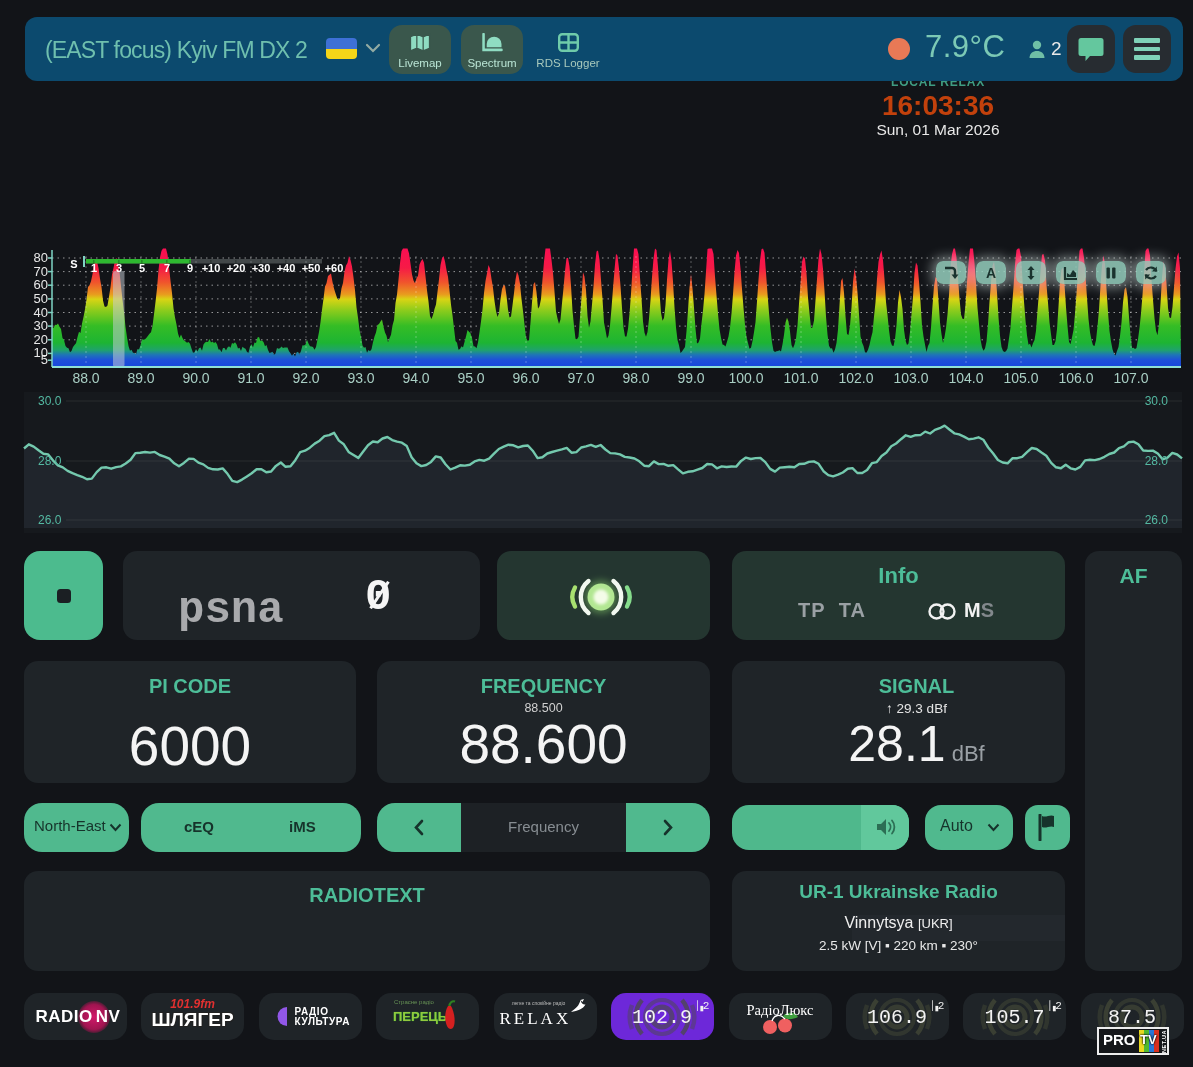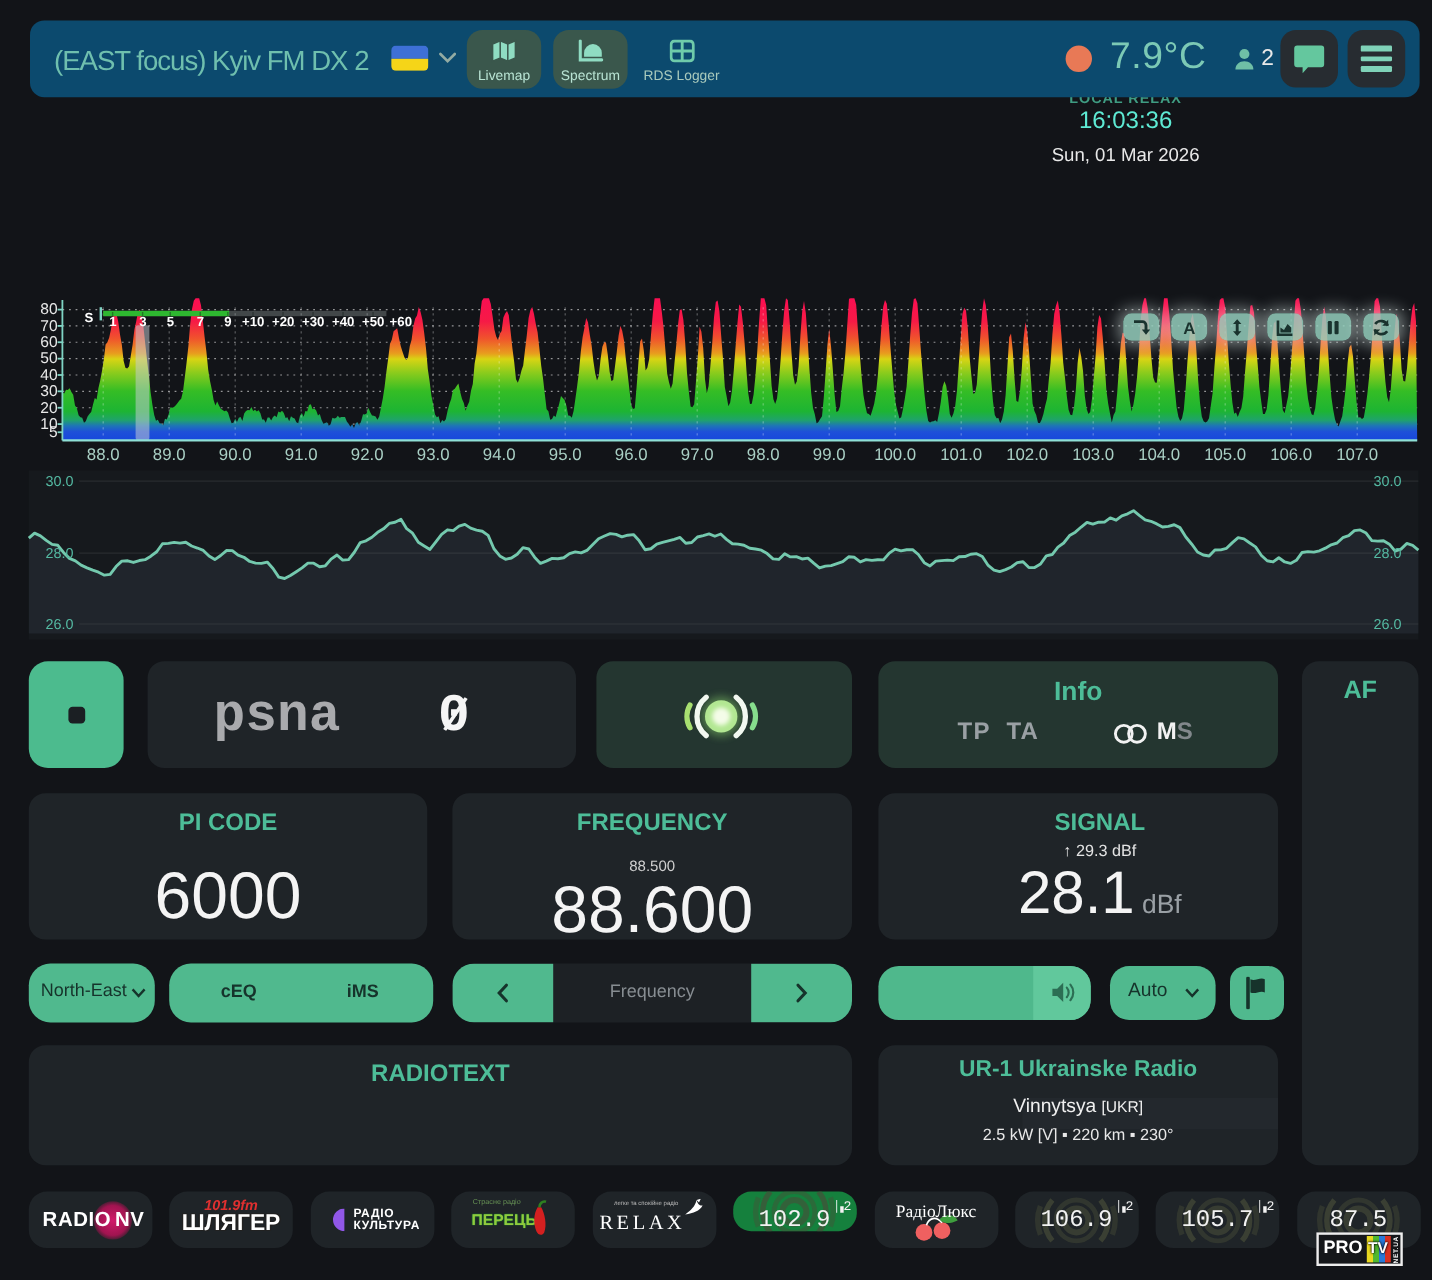--- a/index.html
+++ b/index.html
@@ -183,21 +183,21 @@
       <svg width="16" height="16" viewBox="0 0 16 16">
         <path d="M13.5 6.5 A6 6 0 0 0 3 5 M2.5 9.5 A6 6 0 0 0 13 11" stroke="#1a332e" stroke-width="2.2" fill="none"></path>
         <path d="M13.8 1.5 v5 h-5 z" fill="#1a332e"></path>
         <path d="M2.2 14.5 v-5 h5 z" fill="#1a332e"></path>
       </svg>
     </div>
 </div>
 
 <div class="abs" style="left:838px;top:0;width:200px;text-align:center;z-index:2">
   <div class="abs" style="left:0;top:75px;width:200px;color:#3f9c82;font-weight:bold;font-size:12px;letter-spacing:0.8px;">LOCAL RELAX</div>
-  <div class="abs" style="left:0;top:90px;width:200px;color:#5eead4;font-size:20px;font-weight:normal;">16:03:36</div>
+  <div class="abs" style="left:0;top:90px;width:200px;color:#c2410c;font-size:28px;font-weight:bold;">16:03:36</div>
   <div class="abs" style="left:0;top:121px;width:200px;color:#e8e8e8;font-size:15.5px;">Sun, 01 Mar 2026</div>
 </div>
 
 <div class="abs" style="left:25px;top:17px;width:1158px;height:64px;background:#0c4a6e;border-radius:12px;z-index:5">
   <div class="abs" style="left:20px;top:20px;font-size:23px;letter-spacing:-0.85px;color:#6fbfae;">(EAST focus) Kyiv FM DX 2</div>
 
   <div class="abs" style="left:301px;top:21px;width:31px;height:21px;border-radius:4px;overflow:hidden;">
     <div style="height:11px;background:#3e70d6"></div>
       <div style="height:10px;background:#f5d518"></div>
   </div>
@@ -242,21 +242,21 @@
     <div style="position:absolute;left:11px;top:13px;width:26px;height:4.5px;background:#7fd2b8;border-radius:1px"></div>
     <div style="position:absolute;left:11px;top:21.5px;width:26px;height:4.5px;background:#7fd2b8;border-radius:1px"></div>
     <div style="position:absolute;left:11px;top:30px;width:26px;height:4.5px;background:#7fd2b8;border-radius:1px"></div>
   </div>
 </div>
 
 <div class="abs" style="left:24px;top:551px;width:79px;height:89px;background:#4cbb8e;border-radius:16px;">
   <div class="abs" style="left:33px;top:38px;width:14px;height:14px;background:#1b1f23;border-radius:3.5px;"></div>
 </div>
 <div class="panel" style="left:123px;top:551px;width:357px;height:89px;">
-  <div class="abs" style="left:55px;top:21px;font-family:'Liberation Mono',monospace;font-size:44px;font-weight:bold;color:#a9aaad;">psna</div>
+  <div class="abs" style="left:55px;top:34px;font-family:'Liberation Mono',monospace;font-size:44px;font-weight:bold;color:#a9aaad;">psna</div>
   <div class="abs" style="left:242px;top:21px;font-family:'Liberation Mono',monospace;font-size:44px;font-weight:bold;color:#f5f5f5;">0</div>
   <div class="abs" style="left:245px;top:30px;width:22px;height:28px;overflow:hidden;">
       <div style="position:absolute;left:9.5px;top:-2px;width:3px;height:32px;background:#f5f5f5;transform:rotate(34deg);"></div>
     </div>
 </div>
 <div class="gpanel" style="left:497px;top:551px;width:213px;height:89px;">
   <svg style="position:absolute;left:68px;top:20px" width="72" height="52" viewBox="0 0 72 52">
     <circle cx="36" cy="26" r="16.5" fill="#8fd96e" opacity="0.45" filter="url(#gl)"></circle>
       <circle cx="36" cy="26" r="13.5" fill="#b2e792"></circle>
       <circle cx="36" cy="26" r="7.5" fill="#f4fce8" filter="url(#gl2)"></circle>
@@ -286,21 +286,21 @@
 <div class="panel" style="left:1085px;top:551px;width:97px;height:420px;">
   <div style="text-align:center;margin-top:13px;font-size:21px;" class="teal">AF</div>
 </div>
 
 <div class="panel" style="left:24px;top:661px;width:332px;height:122px;">
   <div style="text-align:center;margin-top:14px;font-size:20px;" class="teal">PI CODE</div>
   <div style="text-align:center;margin-top:16px;font-size:55px;color:#f4f4f4;">6000</div>
 </div>
 <div class="panel" style="left:377px;top:661px;width:333px;height:122px;">
   <div style="text-align:center;margin-top:14px;font-size:20px;" class="teal">FREQUENCY</div>
-  <div style="text-align:center;margin-top:17px;font-size:12.5px;color:#d0d0d0;">88.500</div>
+  <div style="text-align:center;margin-top:3px;font-size:12.5px;color:#d0d0d0;">88.500</div>
   <div style="text-align:center;margin-top:-3px;font-size:55px;color:#f4f4f4;">88.600</div>
 </div>
 <div class="panel" style="left:732px;top:661px;width:333px;height:122px;padding-left:36px;">
   <div style="text-align:center;margin-top:14px;font-size:20px;" class="teal">SIGNAL</div>
   <div style="text-align:center;margin-top:3px;font-size:13.5px;color:#e4e4e4;">↑ 29.3 dBf</div>
   <div style="text-align:center;margin-top:-1px;"><span style="font-size:50px;color:#f4f4f4;">28.1</span><span style="font-size:22px;color:#9aa0a5;"> dBf</span></div>
 </div>
 
 <div class="green-btn" style="left:24px;top:803px;width:105px;height:49px;border-radius:18px;">
   <div class="abs" style="left:10px;top:14px;font-size:15px;color:#16332b;">North-East</div>
@@ -375,21 +375,21 @@
       <path d="M9.5 7 C9.5 4 12 1.5 15 2.5" stroke="#2e8020" stroke-width="2.2" fill="none"></path>
     </svg>
   </div>
 <div class="abs" style="left:493.5px;top:993px;width:103px;height:47px;background:#1f2428;border-radius:15px;overflow:hidden;z-index:3">
     <div style="position:absolute;left:8px;top:7px;width:74px;text-align:center;font-size:5px;color:#cclinen;color:#bbb;">легке та спокійне радіо</div>
 <div style="position:absolute;left:6px;top:16px;font-family:'Liberation Serif',serif;font-size:17px;color:#fff;letter-spacing:3px;">RELAX</div>
 <svg style="position:absolute;left:76px;top:6px" width="16" height="14" viewBox="0 0 16 14">
       <path d="M1 13 C6 9 9 7 10.5 1 C11.5 5 13.5 6 15.5 5.5 C13 10 8 12 1 13 Z M10.5 1 L14 0 L12.5 3 Z" fill="#fff"></path>
     </svg>
   </div>
-<div class="abs" style="left:610.5px;top:993px;width:103px;height:33px;background:#15803d;border-radius:15px;overflow:hidden;z-index:3">
+<div class="abs" style="left:610.5px;top:993px;width:103px;height:47px;background:#6d28d9;border-radius:15px;overflow:hidden;z-index:3">
     <svg style="position:absolute;left:50%;top:50%;transform:translate(-50%,-50%)" width="84" height="64" viewBox="0 0 84 64">
 <g stroke="#484e39" fill="none" opacity="0.75">
 <circle cx="42" cy="32" r="10" stroke-width="5" opacity="0.8"></circle>
 <circle cx="42" cy="32" r="17" stroke-width="4" opacity="0.6"></circle>
 <path d="M22 15 A26 26 0 0 0 22 49 M62 15 A26 26 0 0 1 62 49" stroke-width="4.5" opacity="0.9"></path>
 <path d="M12 20 A33 33 0 0 0 12 44 M72 20 A33 33 0 0 1 72 44" stroke-width="4.5" opacity="0.55"></path>
 </g>
     </svg>
     <div style="position:absolute;width:100%;top:13px;text-align:center;font-family:'Liberation Mono',monospace;font-size:20px;color:#f2f2f2;">102.9<span style="position:absolute;top:-6px;font-size:9px;letter-spacing:0px;">▕▗<span style="font-size:11px;">2</span></span></div>
   </div>

